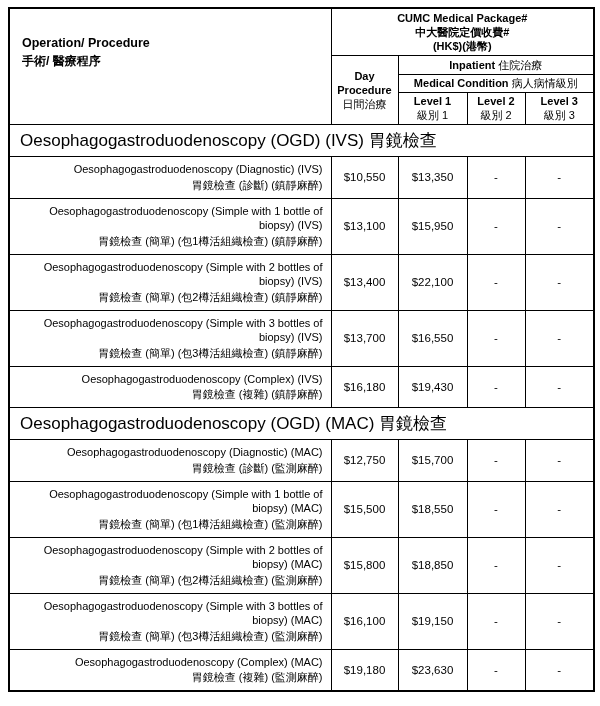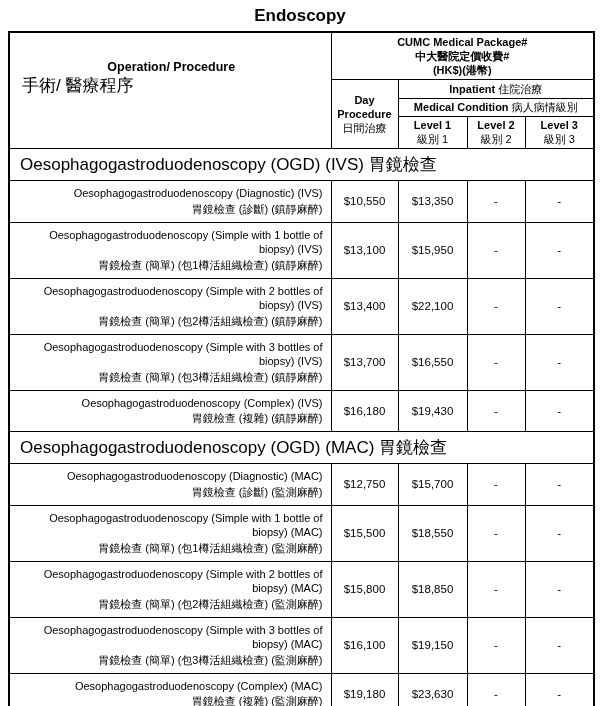--- a/index.html
+++ b/index.html
@@ -27,22 +27,22 @@
     vertical-align: middle;
     font-size: 11px;
   }
 
   
   th.op-cell {
     text-align: left;
     vertical-align: top;
     padding: 26px 10px 0 12px;
   }
-  .op-en { font-size: 12.5px; font-weight: bold; line-height: 17px; text-align: center; }
-  .op-zh { font-size: 17px; font-weight: normal; line-height: 19px; }
+  .op-en { font-size: 12.5px; font-weight: bold; line-height: 17px; }
+  .op-zh { font-size: 12px; font-weight: bold; line-height: 19px; }
 
   th.pkg-cell { height: 46px; text-align: center; font-weight: bold; padding: 2px 4px; }
   .pkg-line { line-height: 14px; }
 
   th.day-cell { text-align: center; padding: 2px 2px; }
   .hdr-en { font-weight: bold; line-height: 14px; }
   .hdr-zh { font-weight: normal; line-height: 15px; }
   .inline-hdr { font-weight: normal; }
   .inline-hdr b { font-weight: bold; }
 
@@ -58,21 +58,20 @@
   }
   td.proc-cell { padding: 5px 8px 5px 12px; text-align: right; }
   .proc-en { display: block; line-height: 14.5px; }
   .proc-zh { display: block; line-height: 16px; }
   td.price-cell { text-align: center; padding: 2px 0; font-size: 11.5px; }
 </style>
 </head>
 <body>
 
 <div class="titles">
-  <div class="page-title">Endoscopy</div>
 </div>
 
 <table class="price-table">
   <colgroup>
     <col style="width:322px">
     <col style="width:67px">
     <col style="width:69px">
     <col style="width:58px">
     <col style="width:69px">
   </colgroup>

